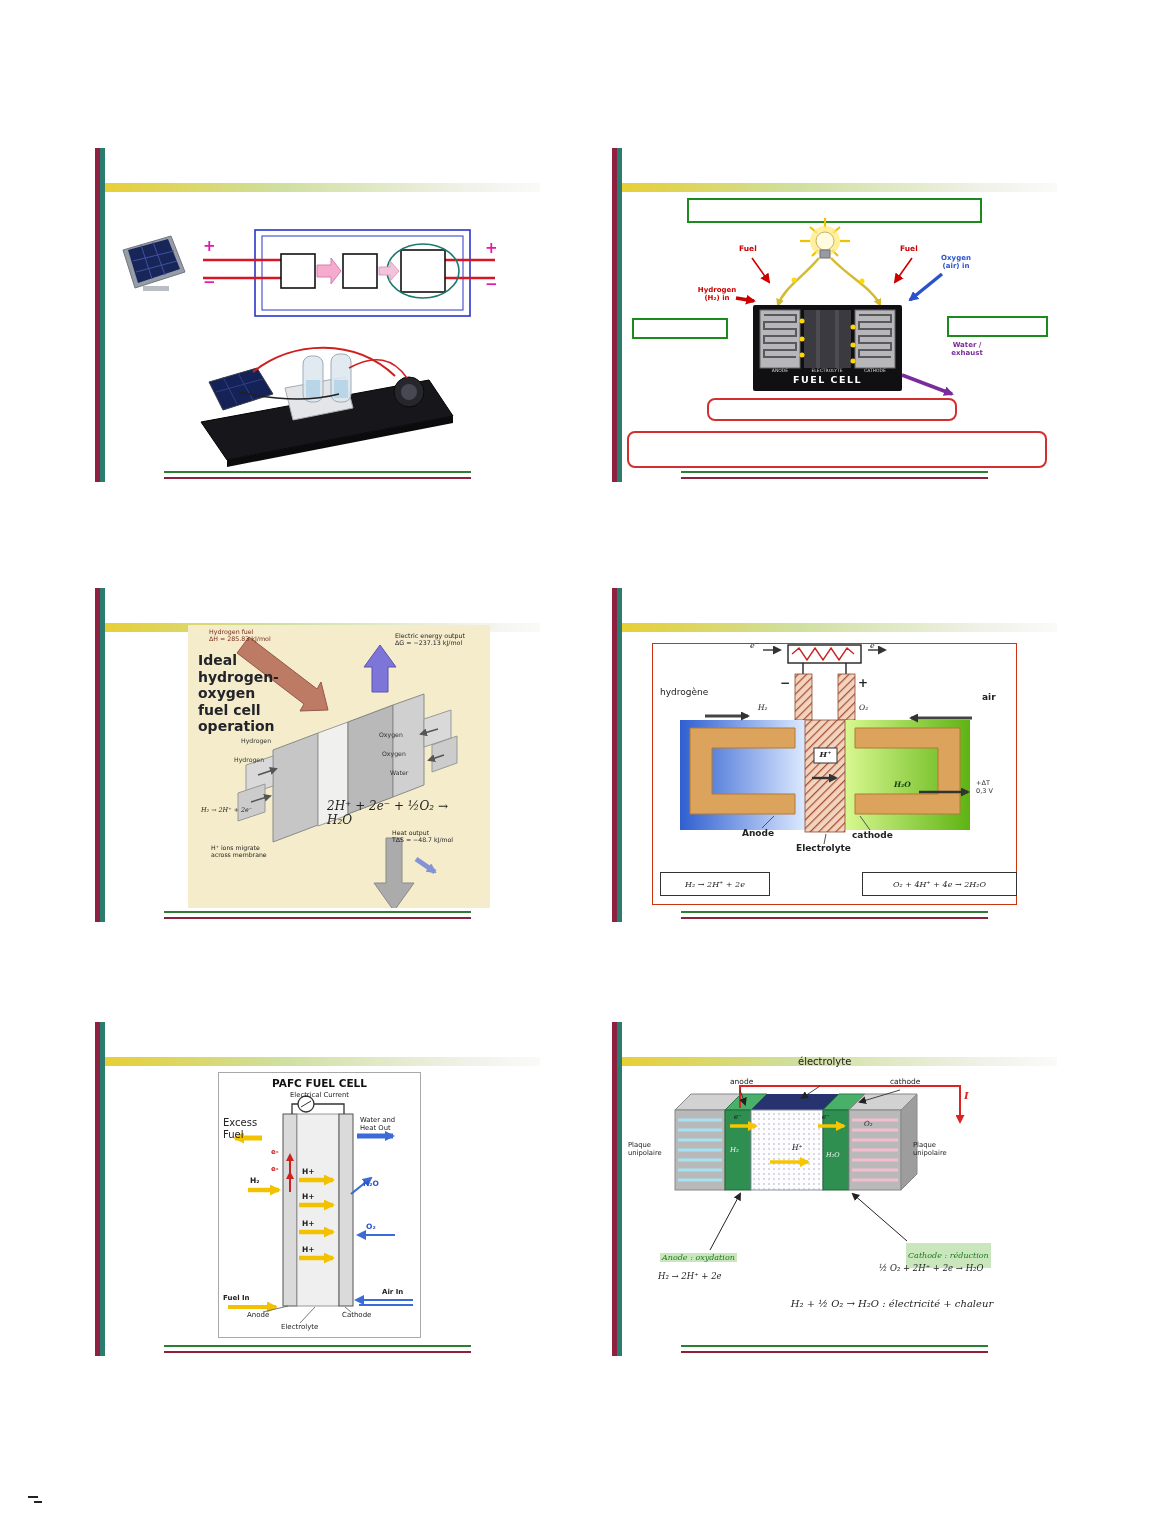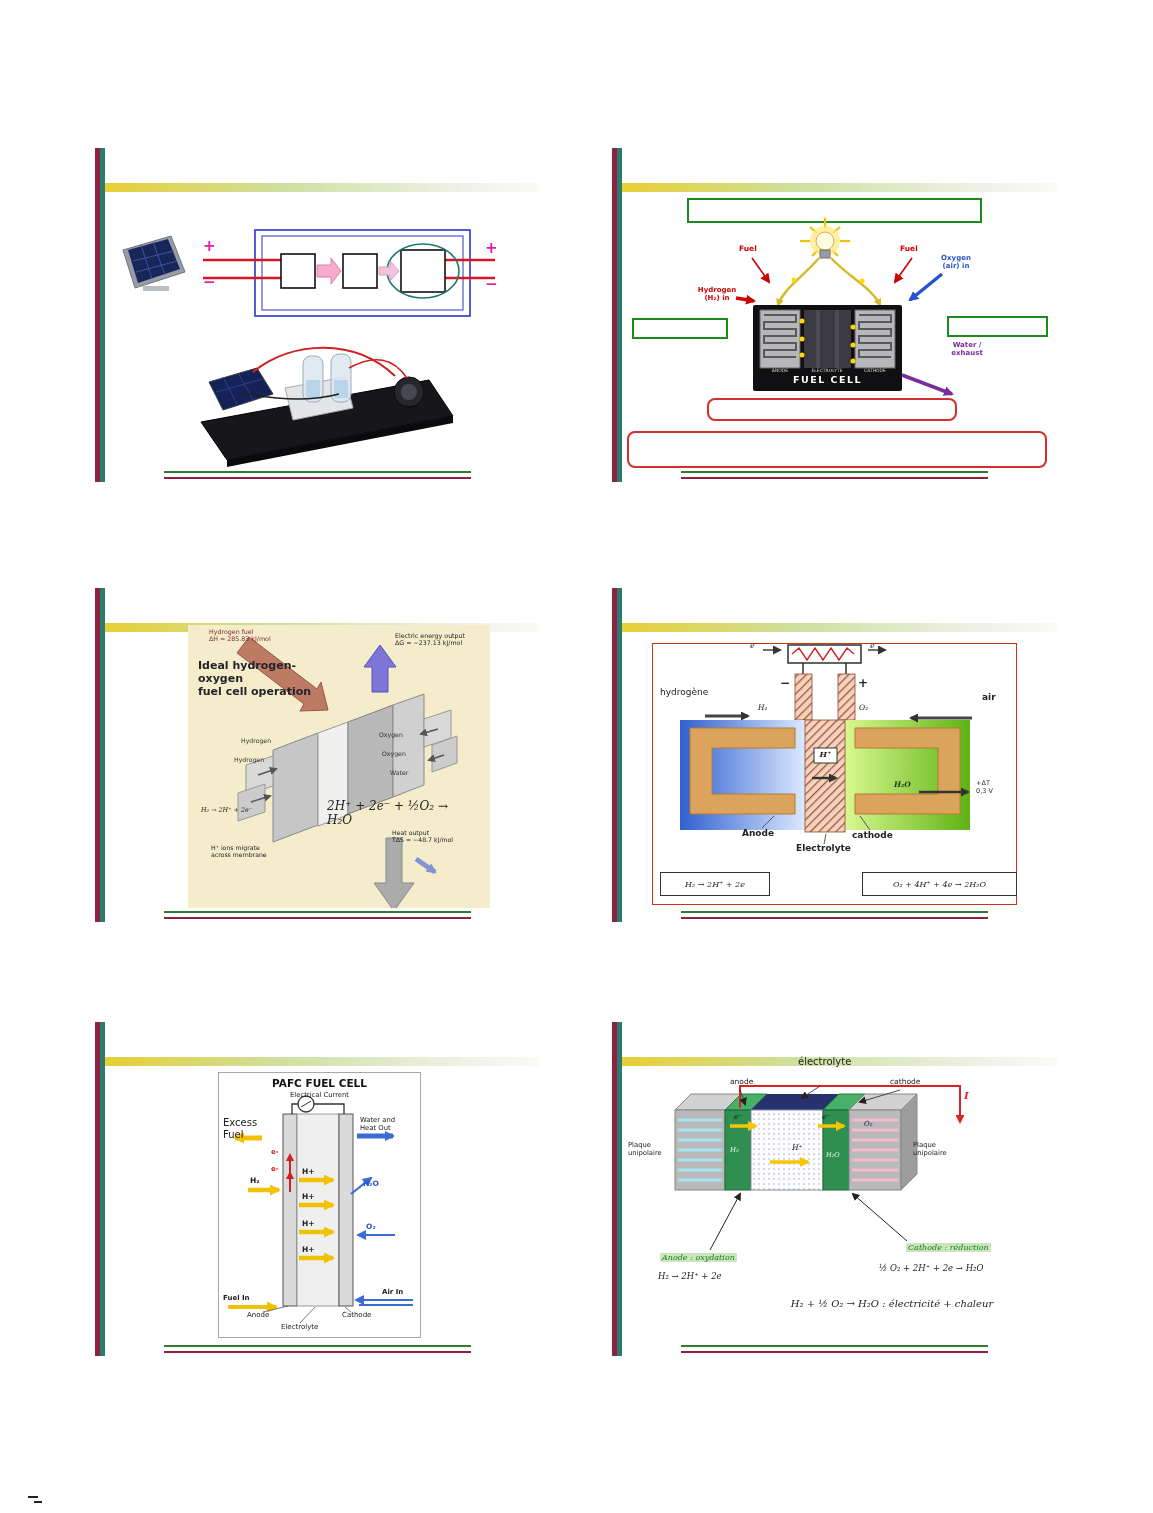--- a/index.html
+++ b/index.html
@@ -203,21 +203,21 @@
       <polygon points="244,120 269,111 269,138 244,147" fill="#cccccc" stroke="#999"></polygon>
       <line x1="70" y1="150" x2="88" y2="144" stroke="#555" stroke-width="1.5" marker-end="url(#s3drk)"></line>
       <line x1="63" y1="177" x2="82" y2="171" stroke="#555" stroke-width="1.5" marker-end="url(#s3drk)"></line>
       <line x1="250" y1="104" x2="233" y2="109" stroke="#555" stroke-width="1.5" marker-end="url(#s3drk)"></line>
       <line x1="256" y1="130" x2="241" y2="135" stroke="#555" stroke-width="1.5" marker-end="url(#s3drk)"></line>
     </g>
     <polygon points="198,213 214,213 214,258 226,258 206,286 186,258 198,258" fill="#ababab" stroke="#8a8a8a"></polygon>
     <line x1="228" y1="234" x2="247" y2="247" stroke="#8593d6" stroke-width="5" marker-end="url(#s3blu)"></line>
   </svg>
 
-  <div class="t pre" style="left:103px;top:72px;width:118px;font-size:11px;font-weight:bold;color:#23232a">Ideal hydrogen-oxygen
+  <div class="t pre" style="left:103px;top:64px;width:118px;font-size:14px;font-weight:bold;color:#23232a">Ideal hydrogen-oxygen
 fuel cell operation</div>
   <div class="t pre" style="left:114px;top:40px;width:102px;font-size:6.3px;color:#7a2a20">Hydrogen fuel
 ΔH = 285.83 kJ/mol</div>
   <div class="t pre" style="left:300px;top:44px;width:95px;font-size:6.3px;color:#23232a">Electric energy output
 ΔG = −237.13 kJ/mol</div>
   <div class="t" style="left:146px;top:149px;font-size:6.2px;color:#333">Hydrogen</div>
   <div class="t" style="left:139px;top:168px;font-size:6.2px;color:#333">Hydrogen</div>
   <div class="t" style="left:284px;top:143px;font-size:6.2px;color:#333">Oxygen</div>
   <div class="t" style="left:287px;top:162px;font-size:6.2px;color:#333">Oxygen</div>
   <div class="t" style="left:295px;top:181px;font-size:6.2px;color:#333">Water</div>
@@ -458,21 +458,21 @@
   <div class="t pre" style="left:301px;top:119px;width:48px;font-size:6.8px">Plaque
 unipolaire</div>
   <div class="t ser" style="left:122px;top:91px;font-size:7px;color:#111">e⁻</div>
   <div class="t ser" style="left:210px;top:91px;font-size:7px;color:#111">e⁻</div>
   <div class="t ser" style="left:252px;top:98px;font-size:7px;color:#123">O₂</div>
   <div class="t ser" style="left:118px;top:124px;font-size:7px;color:#eef8ee">H₂</div>
   <div class="t ser" style="left:180px;top:122px;font-size:7.5px;color:#111">H⁺</div>
   <div class="t ser" style="left:214px;top:130px;font-size:6.5px;color:#eef8ee">H₂O</div>
   <div class="t ser" style="left:48px;top:231px;font-size:8px;color:#1e7a1e;background:#c9e6bd;padding:0 2px">Anode : oxydation</div>
   <div class="t ser" style="left:46px;top:249px;font-size:8.5px">H₂ → 2H⁺ + 2e</div>
-  <div class="t ser" style="left:294px;top:221px;font-size:8px;color:#1e7a1e;background:#c9e6bd;padding:0 2px">Cathode : réduction</div>
+  <div class="t ser" style="left:294px;top:221px;font-size:8px;color:#1e7a1e;background:#c9e6bd;padding:8px 2px">Cathode : réduction</div>
   <div class="t ser" style="left:267px;top:241px;font-size:8.5px">½ O₂ + 2H⁺ + 2e → H₂O</div>
   <div class="t ser ctr" style="left:140px;top:276px;width:280px;font-size:10px">H₂ + ½ O₂ → H₂O : électricité + chaleur</div>
 
   <div class="footer">
     <div class="fg"></div>
     <div class="fr"></div>
   </div>
 </div>
 
 <div class="abs" style="left:28px;top:1496px;width:10px;height:2px;background:#222"></div>

